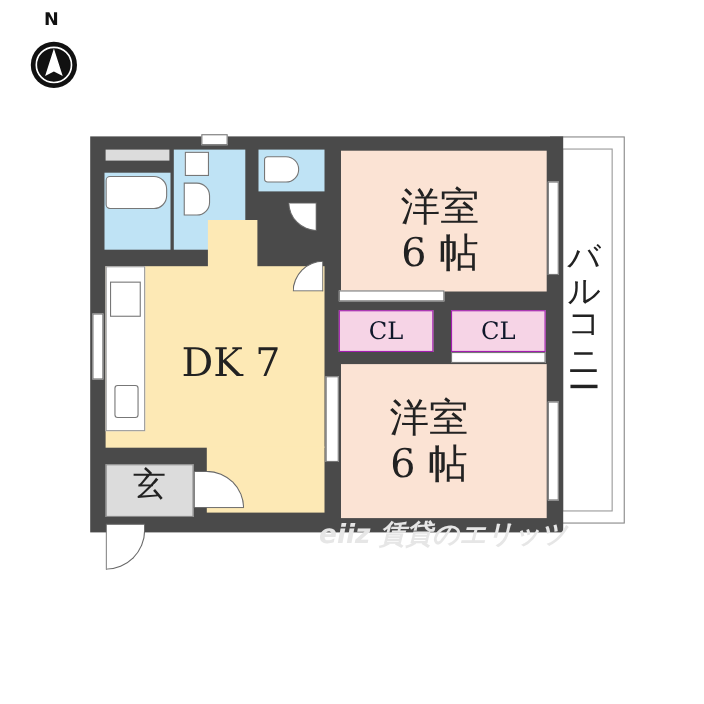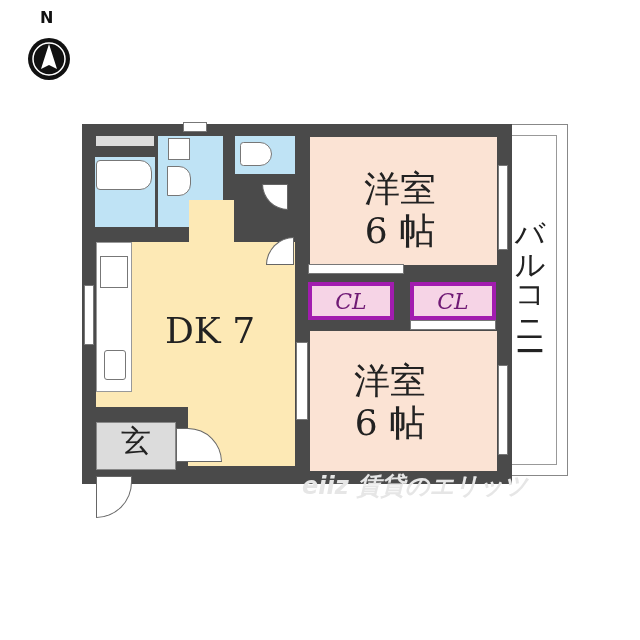--- a/index.html
+++ b/index.html
@@ -4,23 +4,23 @@
 <style>
   html, body { margin:0; padding:0; }
   body { width:640px; height:640px; background:#ffffff; position:relative; overflow:hidden;
          font-family: "DejaVu Serif", "Liberation Serif", serif; }
   .abs { position:absolute; box-sizing:border-box; }
   .wall { background:#4a4a4a; }
   .room-label { color:#222; text-align:center; line-height:1.15; font-family:"DejaVu Serif", serif; }
   .compass-n { font-family:"DejaVu Sans", sans-serif; font-weight:bold; font-size:16px; color:#111; }
   .win { background:#fff; border:1px solid #777; }
   .door { background:#fff; border:1px solid #666; }
-  .cl { background:#f6d4e6; border:4px solid #a21caf; display:flex; align-items:center; justify-content:center;
-        font-size:22px; color:#701a75;font-style:italic; }
-  .watermark { color:#e6e6e6; font-family:"DejaVu Sans", sans-serif; font-weight:bold; font-size:24px; font-style:italic;margin-left:12px; }
+  .cl { background:#f6d4e6; border:1px solid #a21caf; display:flex; align-items:center; justify-content:center;
+        font-size:22px; color:#0f172a; }
+  .watermark { color:#e6e6e6; font-family:"DejaVu Sans", sans-serif; font-weight:bold; font-size:24px; font-style:italic; }
 </style>
 </head>
 <body>
 
 <div class="abs compass-n" style="left:40px;top:8px;">N</div>
 <div class="abs" style="left:26px;top:36px;width:46px;height:46px;">
   <svg width="46" height="46" viewBox="0 0 46 46">
     <circle cx="23" cy="23" r="21" fill="#111"></circle>
     <circle cx="23" cy="23" r="16" fill="none" stroke="#fff" stroke-width="1.5"></circle>
     <circle cx="23" cy="23" r="14" fill="#111"></circle>

